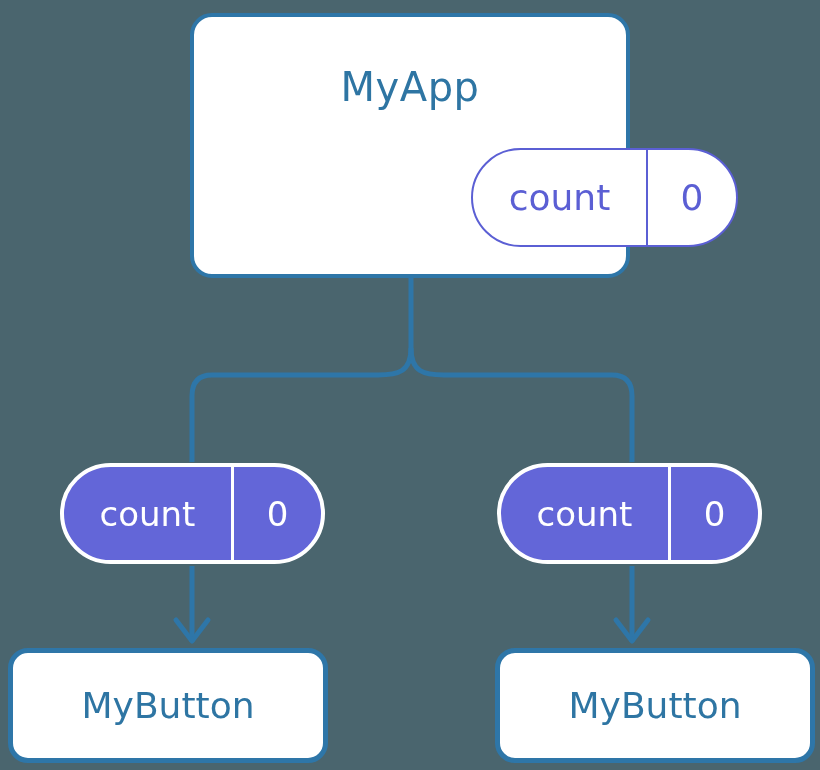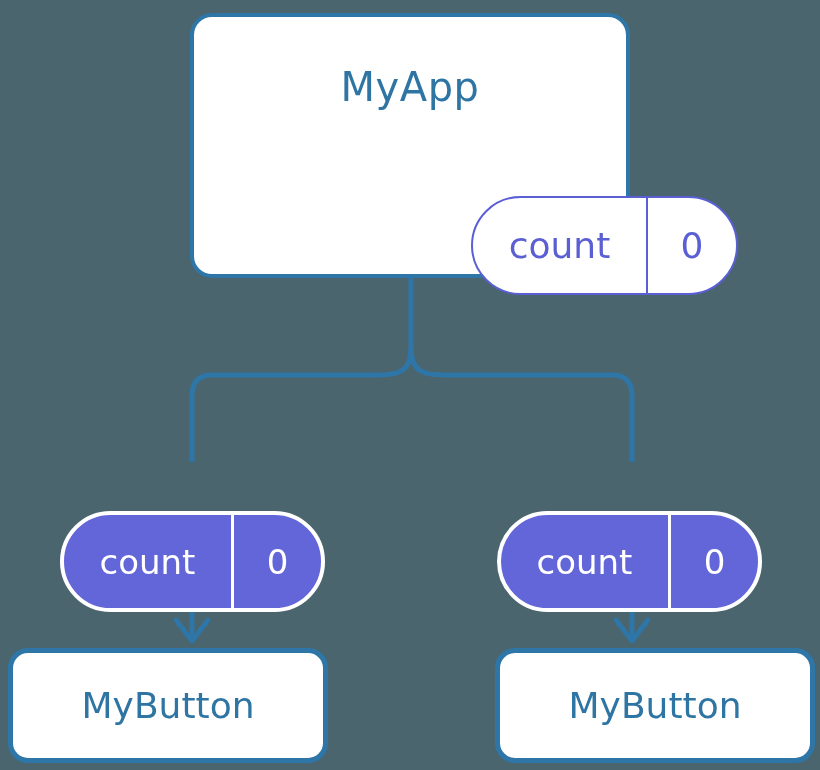--- a/index.html
+++ b/index.html
@@ -84,21 +84,20 @@
   }
 
   
   .pill {
     position: absolute;
     display: flex;
     align-items: stretch;
     box-sizing: border-box;
     border-radius: 999px;
     overflow: hidden;
-    margin-top: 48px;
   }
   .pill .pill-key,
   .pill .pill-val {
     display: flex;
     align-items: center;
     justify-content: center;
     box-sizing: border-box;
     line-height: 1;
   }
 

